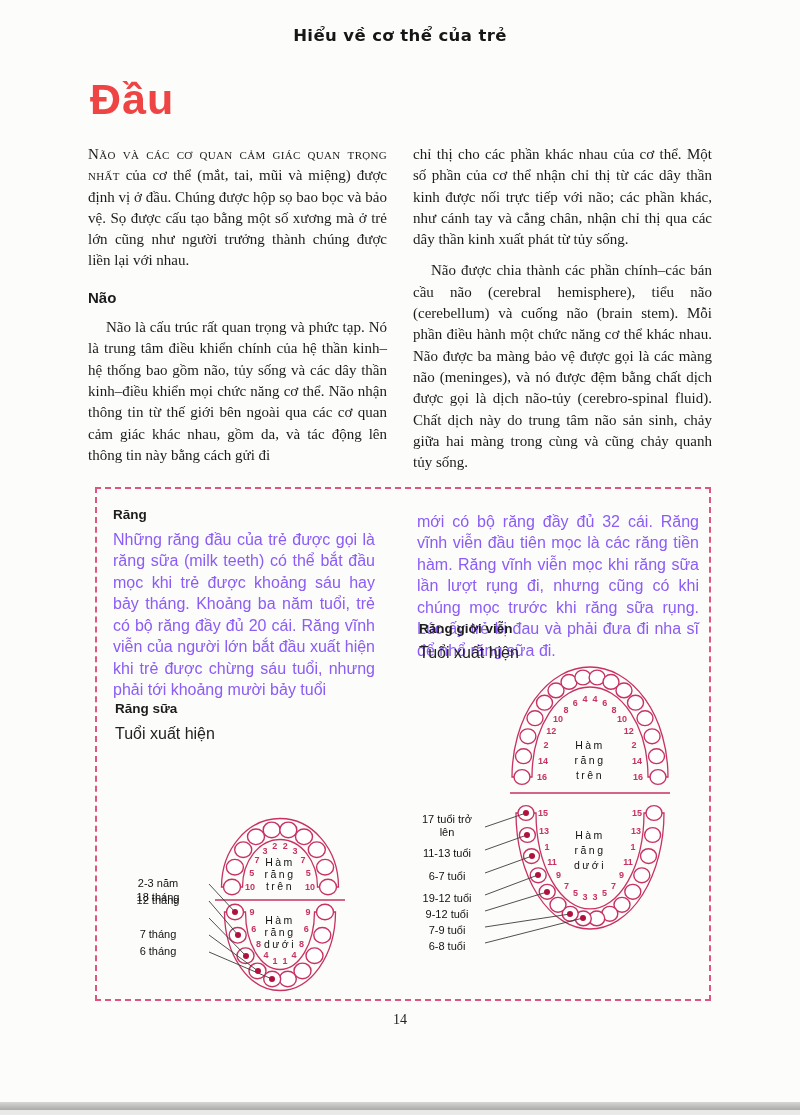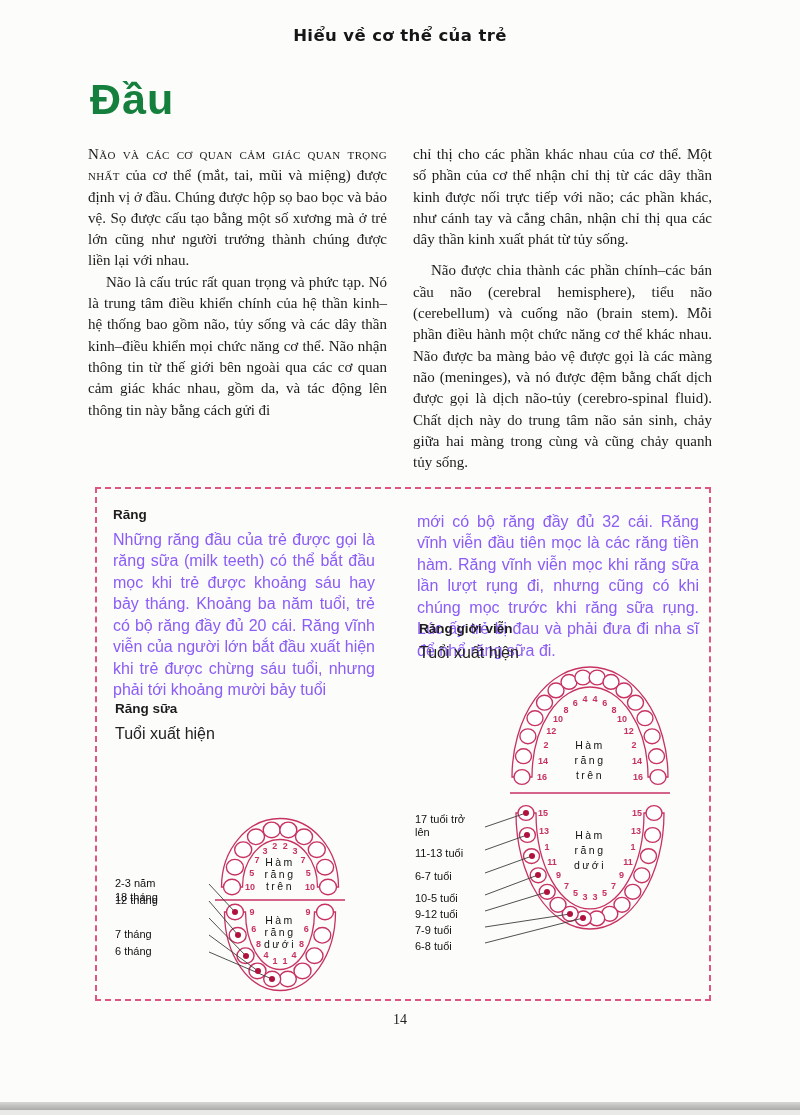--- a/index.html
+++ b/index.html
@@ -9,59 +9,60 @@
     position:relative; width:800px; height:1110px; margin:0 auto;
     background:#fcfcfa; overflow:hidden;
     font-family:"Liberation Serif", serif; color:var(--ink);
   }
   .header{
     padding-top:26px; text-align:center;
     font-family:"DejaVu Sans", sans-serif; font-size:16.5px; font-weight:600; letter-spacing:.4px; color:#161616;
   }
   h1.title{
     margin:30px 0 20px 90px;
-    font-family:"Liberation Sans", sans-serif; font-size:43px; font-weight:700; letter-spacing:1px; color:#15803d;
+    font-family:"Liberation Sans", sans-serif; font-size:43px; font-weight:700; letter-spacing:1px; color:#ef4444;
   }
   .cols{ display:flex; gap:26px; margin:0 88px; }
   .col{ flex:1; font-size:15px; line-height:1.42; text-align:justify; }
   .col p{ margin:0; }
   .col p.ind{ text-indent:18px; }
   .pgap{ height:10px; }
   .col h3{ font-family:"Liberation Sans", sans-serif; font-size:15px; font-weight:700; margin:15px 0 9px; }
   .sc{ font-variant:small-caps; letter-spacing:.3px; }
   .teeth-box{
     position:absolute; left:95px; top:487px; width:616px; height:514px;
     border:2.5px dashed var(--border); background:transparent;
   }
   .abs{ position:absolute; }
   .bx-h{ font-family:"Liberation Sans", sans-serif; font-weight:700; font-size:13.5px; color:#1d1d1d; }
   .bx-p{ font-family:"Liberation Sans", sans-serif; font-size:16px; line-height:1.34; color:#8b5cf6; text-align:justify; }
   .bx-sub{ font-family:"Liberation Sans", sans-serif; font-size:16px; color:#222; }
   .age{ position:absolute; font-family:"Liberation Sans", sans-serif; font-size:11px; color:#111; line-height:1.15; }
-  .age.r{ text-align:left; }
+  .age.r{ text-align:center; }
   svg text.jaw{ font-family:"Liberation Sans", sans-serif; font-size:10.5px; letter-spacing:2.5px; fill:#111; }
   svg text.dnum{ font-family:"Liberation Sans", sans-serif; font-size:9px; font-weight:bold; fill:var(--accent); }
   .dline{ stroke:var(--accent); stroke-width:1.4; }
   .leader{ stroke:#3c3c3c; stroke-width:.9; }
   .dot{ fill:var(--dot); }
   .pagenum{ position:absolute; left:0; right:0; top:1012px; text-align:center; font-size:14px; color:#222; }
   .scanedge{ position:absolute; left:0; right:0; bottom:0; height:8px; background:linear-gradient(#d6d6d4,#ababa9); }
 </style>
 </head>
 <body>
 
 <div class="page">
 
   <div class="header">Hiểu về cơ thể của trẻ</div>
 
   <h1 class="title">Đầu</h1>
 
   <div class="cols">
     <div class="col">
       <p><span class="sc">Não và các cơ quan cảm giác quan trọng nhất</span><span> của cơ thể (mắt, tai, mũi và miệng) được định vị ở đầu. Chúng được hộp sọ bao bọc và bảo vệ. Sọ được cấu tạo bằng một số xương mà ở trẻ lớn cũng như người trưởng thành chúng được liền lại với nhau.</span></p>
+      <h3>Não</h3>
       <p class="ind">Não là cấu trúc rất quan trọng và phức tạp. Nó là trung tâm điều khiển chính của hệ thần kinh–hệ thống bao gồm não, tủy sống và các dây thần kinh–điều khiển mọi chức năng cơ thể. Não nhận thông tin từ thế giới bên ngoài qua các cơ quan cảm giác khác nhau, gồm da, và tác động lên thông tin này bằng cách gửi đi</p>
     </div>
     <div class="col">
       <p>chỉ thị cho các phần khác nhau của cơ thể. Một số phần của cơ thể nhận chỉ thị từ các dây thần kinh được nối trực tiếp với não; các phần khác, như cánh tay và cẳng chân, nhận chỉ thị qua các dây thần kinh xuất phát từ tủy sống.</p>
       <div class="pgap"></div>
       <p class="ind">Não được chia thành các phần chính–các bán cầu não (cerebral hemisphere), tiểu não (cerebellum) và cuống não (brain stem). Mỗi phần điều hành một chức năng cơ thể khác nhau. Não được ba màng bảo vệ được gọi là các màng não (meninges), và nó được đệm bằng chất dịch được gọi là dịch não-tủy (cerebro-spinal fluid). Chất dịch này do trung tâm não sản sinh, chảy giữa hai màng trong cùng và cũng chảy quanh tủy sống.</p>
     </div>
   </div>
 
   <div class="teeth-box">
@@ -246,21 +247,21 @@
       <circle class="dot" cx="127" cy="229" r="3"></circle>
       <circle class="dot" cx="133" cy="248" r="3"></circle>
       <circle class="dot" cx="142" cy="265" r="3"></circle>
       <circle class="dot" cx="165" cy="287" r="3"></circle>
       <circle class="dot" cx="178" cy="291" r="3"></circle>
     </svg>
 
     <div class="age r" style="left:318px;top:324px;width:64px">17 tuổi trở lên</div>
     <div class="age r" style="left:318px;top:358px;width:64px">11-13 tuổi</div>
     <div class="age r" style="left:318px;top:381px;width:64px">6-7 tuổi</div>
-    <div class="age r" style="left:318px;top:403px;width:64px">10-5 tuổi</div>
+    <div class="age r" style="left:318px;top:403px;width:64px">19-12 tuổi</div>
     <div class="age r" style="left:318px;top:419px;width:64px">9-12 tuổi</div>
     <div class="age r" style="left:318px;top:435px;width:64px">7-9 tuổi</div>
     <div class="age r" style="left:318px;top:451px;width:64px">6-8 tuổi</div>
 
   </div>
 
   <div class="pagenum">14</div>
   <div class="scanedge"></div>
 </div>
 

